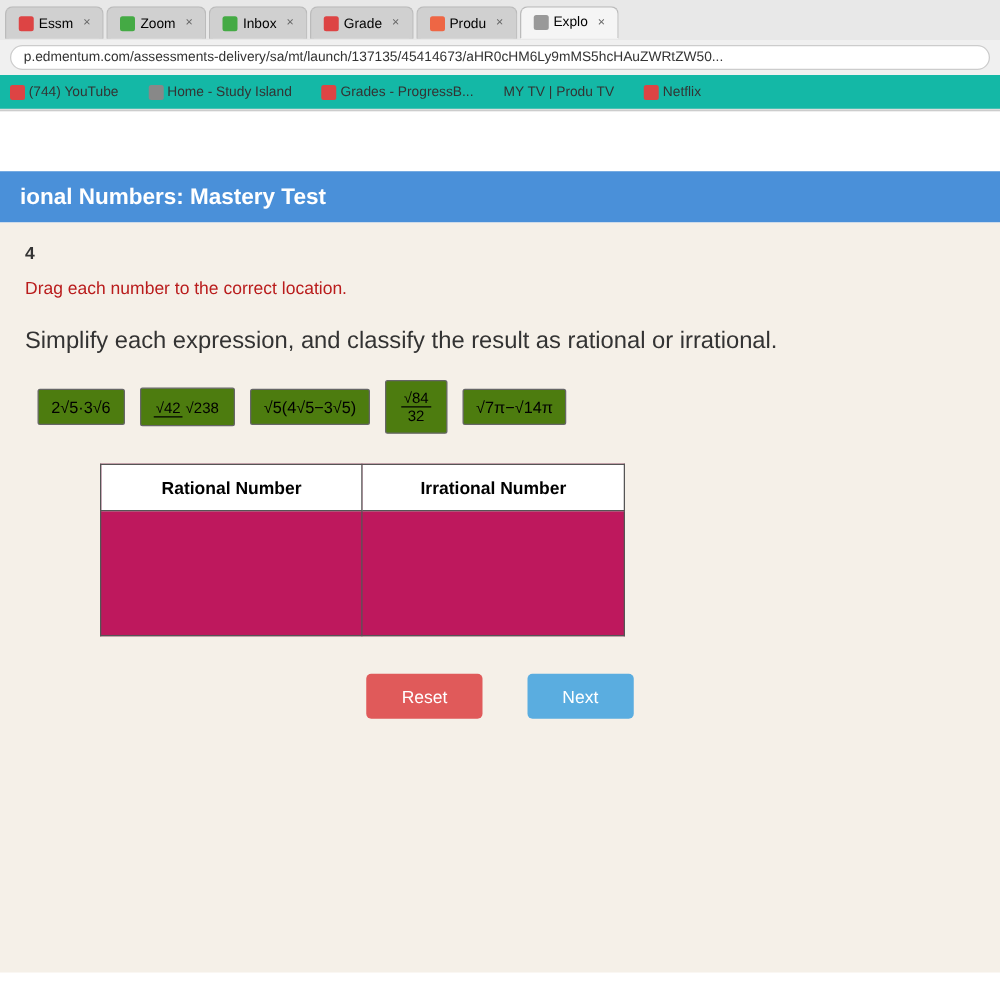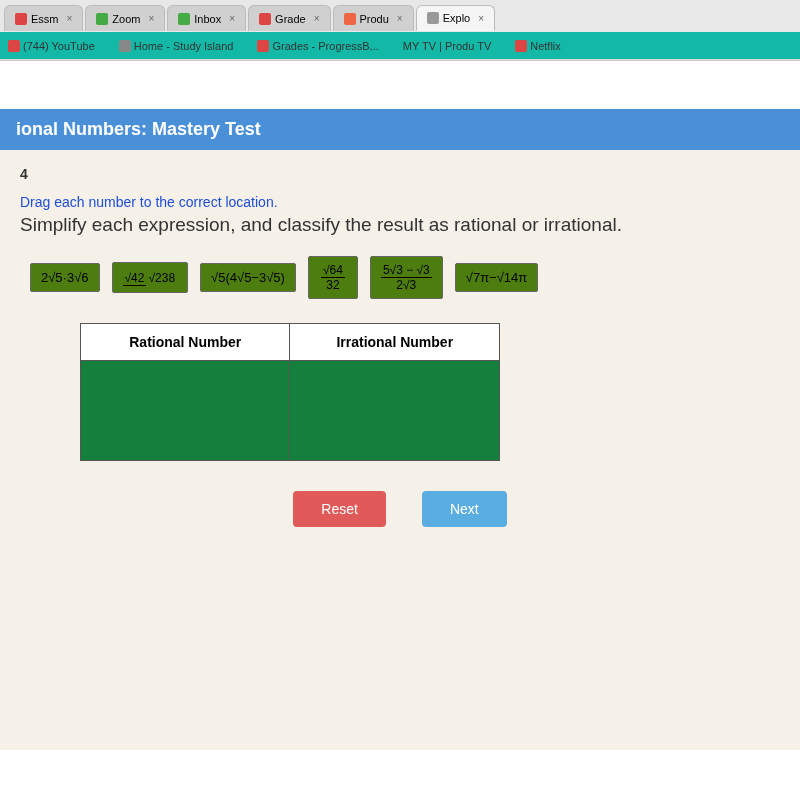--- a/index.html
+++ b/index.html
@@ -115,22 +115,22 @@
 
     .question-number {
       font-size: 14px;
       font-weight: bold;
       color: #333;
       margin-bottom: 12px;
     }
 
     .instruction-1 {
       font-size: 14px;
-      color: #1d4ed8;
-      margin-bottom: 4px;
+      color: #b91c1c;
+      margin-bottom: 24px;
     }
 
     .instruction-2 {
       font-size: 19px;
       color: #333;
       margin-bottom: 20px;
     }
 
     
     .expressions-row {
@@ -156,21 +156,21 @@
 
     
     .table-container {
       margin-left: 60px;
       margin-top: 10px;
     }
 
     .classif-table {
       border-collapse: collapse;
       width: 420px;
-      background: #15803d;
+      background: #be185d;
     }
 
     .classif-table th {
       border: 1px solid #555;
       padding: 10px 20px;
       text-align: center;
       font-size: 14px;
       font-weight: bold;
       background: #fff;
       width: 210px;
@@ -244,20 +244,23 @@
       <span>Produ</span>
       <span class="tab-close">×</span>
     </div>
     <div class="tab active">
       <span class="tab-icon" style="background:#999;"></span>
       <span>Explo</span>
       <span class="tab-close">×</span>
     </div>
   </div>
 
+  <div class="address-bar">
+    <span>p.edmentum.com/assessments-delivery/sa/mt/launch/137135/45414673/aHR0cHM6Ly9mMS5hcHAuZWRtZW50...</span>
+  </div>
 
   <div class="bookmarks-bar">
     <div class="bookmark-item">
       <span class="bookmark-icon" style="background:#d44;"></span>
       <span>(744) YouTube</span>
     </div>
     <div class="bookmark-item">
       <span class="bookmark-icon" style="background:#888;"></span>
       <span>Home - Study Island</span>
     </div>
@@ -301,34 +304,26 @@
       </span>
     </div>
 
     <div class="expr-tile">
       √5(4√5−3√5)
     </div>
 
     <div class="expr-tile">
       <span>
         <span style="display:inline-flex; flex-direction:column; align-items:center; font-size:12px; vertical-align:middle;">
-          <span style="border-bottom:1px solid #000; padding:0 2px;">√64</span>
+          <span style="border-bottom:1px solid #000; padding:0 2px;">√84</span>
           <span style="padding:0 2px;">32</span>
         </span>
       </span>
     </div>
 
-    <div class="expr-tile">
-      <span>
-        <span style="display:inline-flex; flex-direction:column; align-items:center; font-size:12px; vertical-align:middle;">
-          <span style="border-bottom:1px solid #000; padding:0 2px;">5√3 − √3</span>
-          <span style="padding:0 2px;">2√3</span>
-        </span>
-      </span>
-    </div>
 
     <div class="expr-tile">
       √7π−√14π
     </div>
 
   </div>
 
   <div class="table-container">
     <table class="classif-table">
       <thead>

